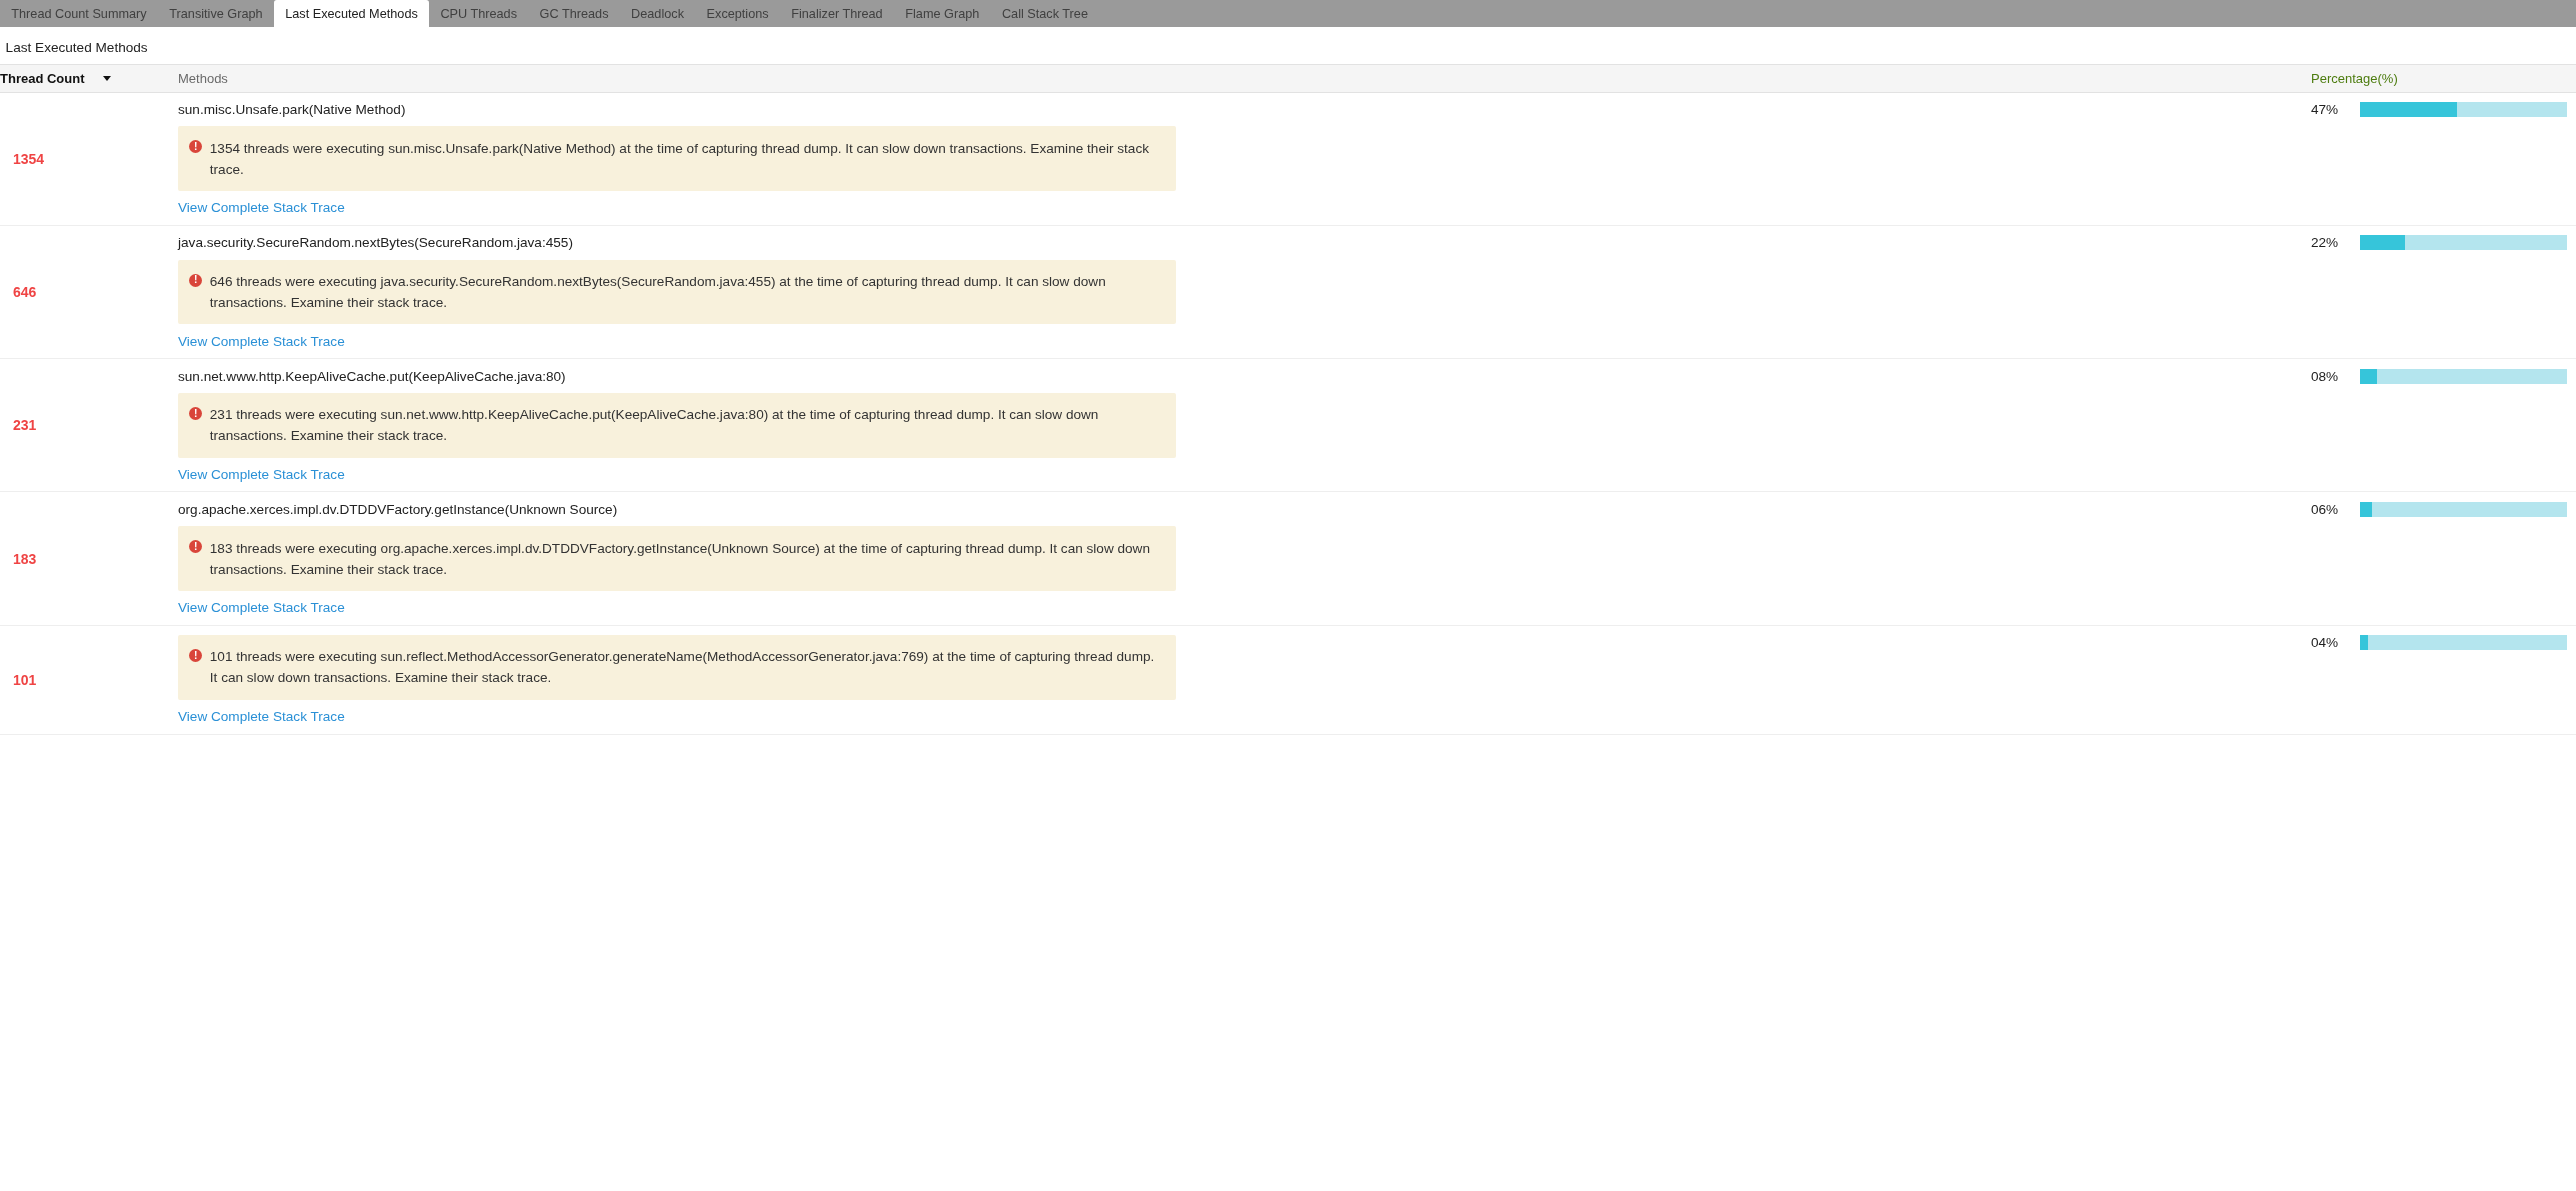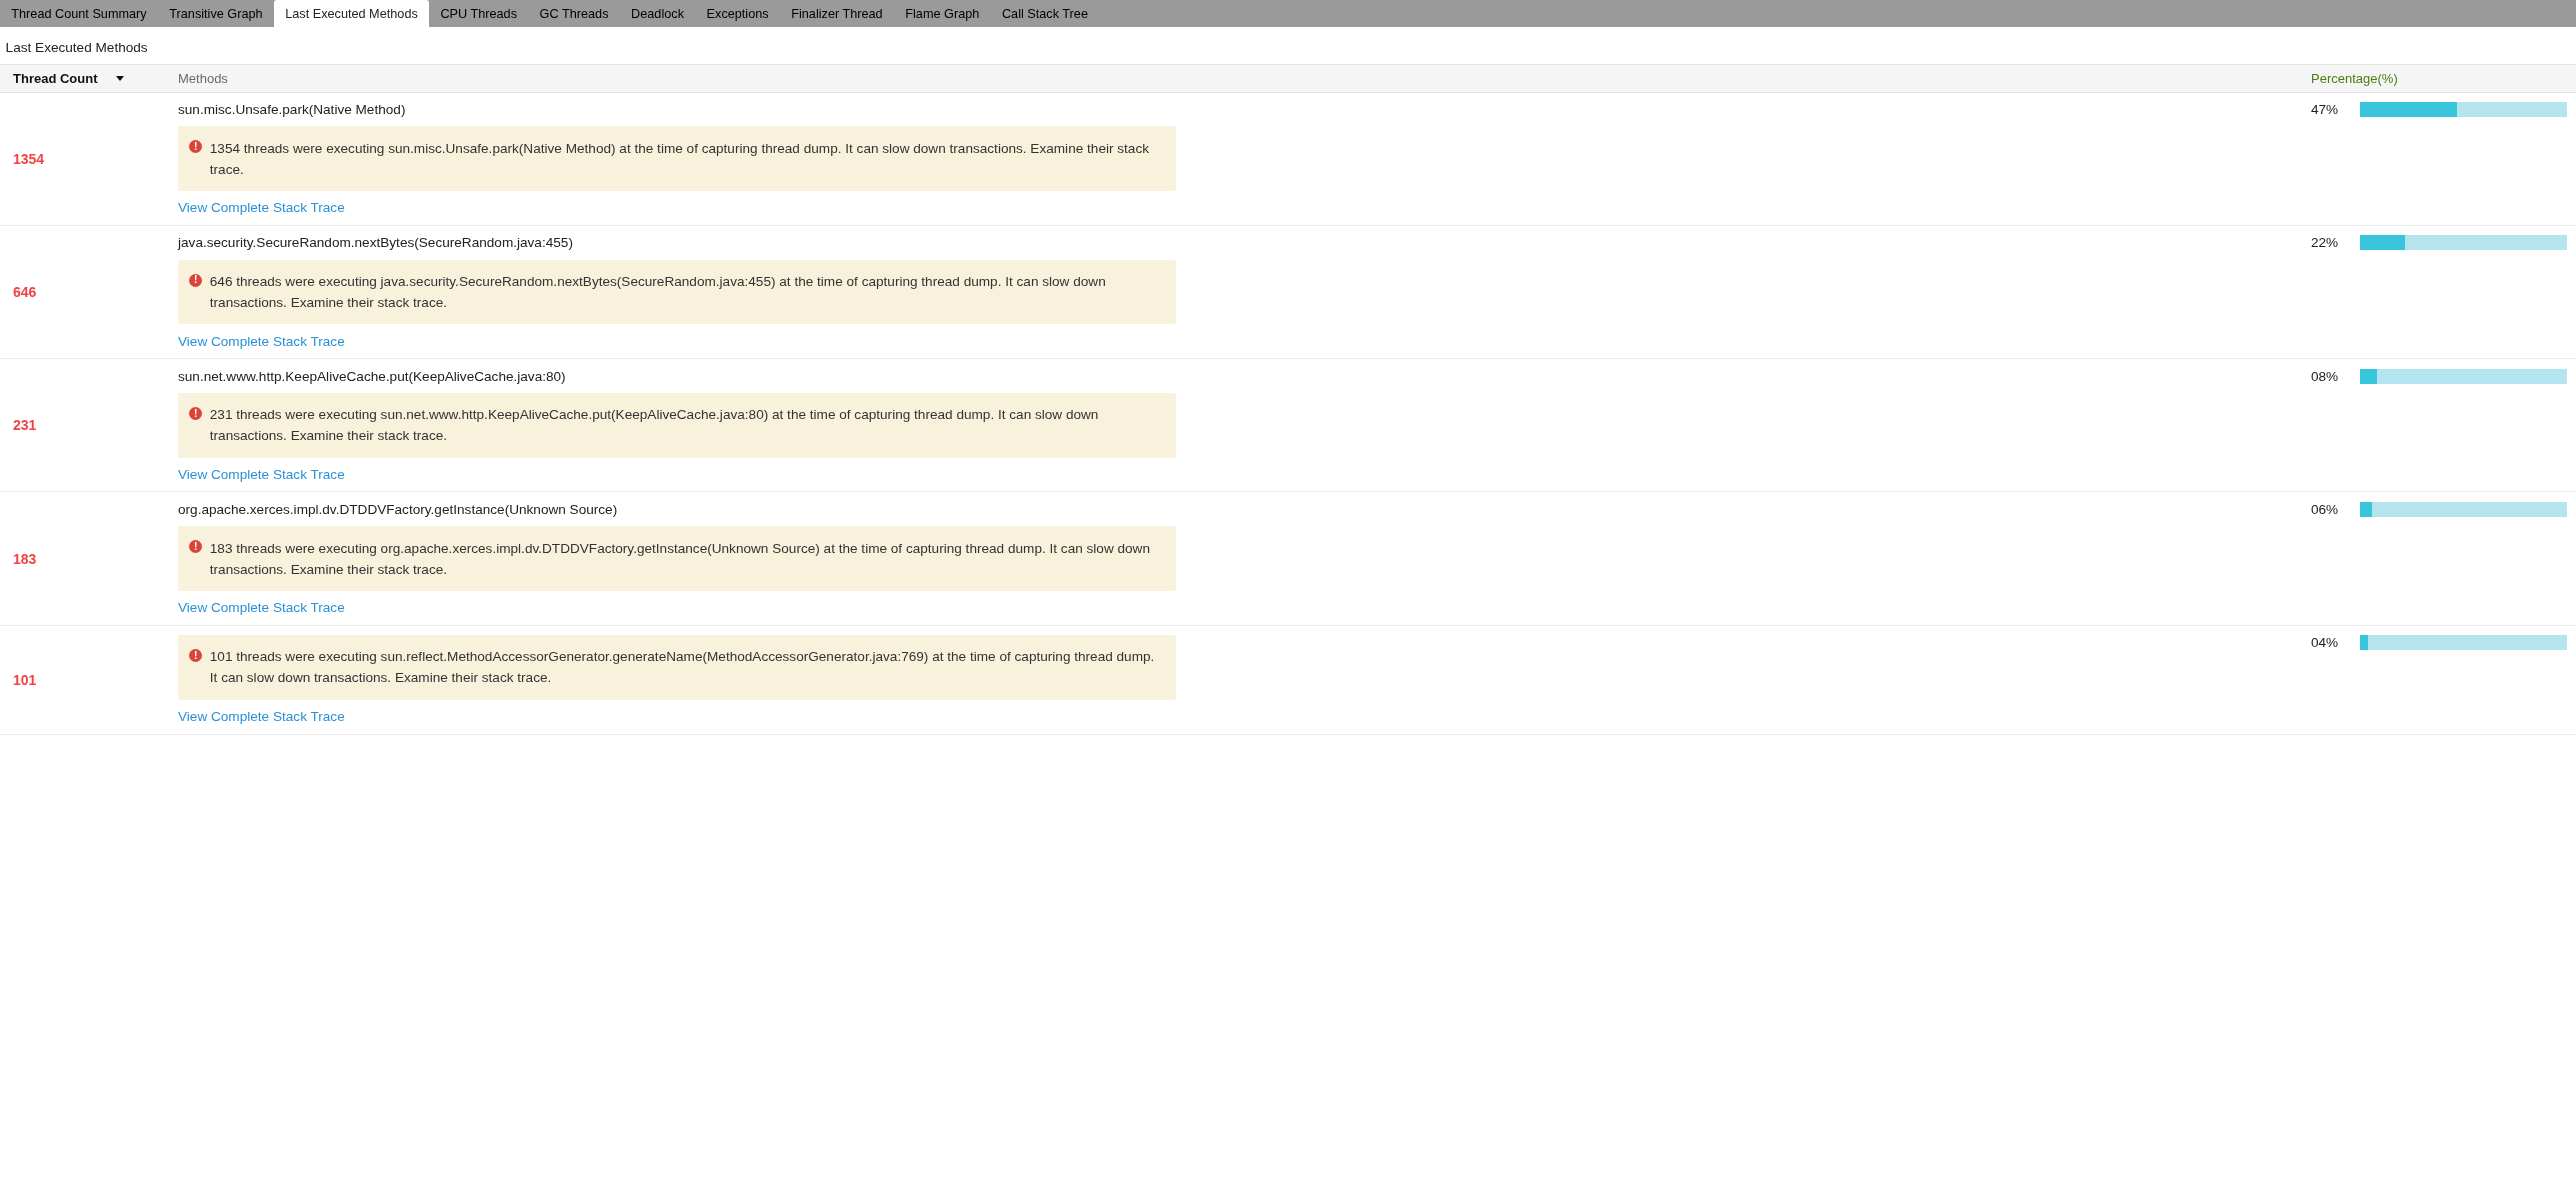--- a/index.html
+++ b/index.html
@@ -16,21 +16,21 @@
     .tabs-bar {
       background: #9a9a9a;
       display: flex;
       align-items: stretch;
       height: 27px;
     }
     .tab {
       padding: 0 11.3px;
       display: flex;
       align-items: center;
-      color: #000000;
+      color: #404040;
       font-size: 12.7px;
       cursor: pointer;
       white-space: nowrap;
     }
     .tab.active {
       background: #fff;
       color: #222;
       border-top-left-radius: 2.8px;
       border-top-right-radius: 2.8px;
     }
@@ -41,21 +41,20 @@
     }
     .table-header {
       display: flex;
       background: #f5f5f5;
       border-top: 0.9px solid #e2e2e2;
       border-bottom: 0.9px solid #e2e2e2;
       padding: 5.6px 0;
     }
     .col-thread {
       width: 178px;
-      padding-left: 13px;
       font-weight: 600;
       color: #111;
       display: flex;
       align-items: center;
       gap: 18px;
       text-align: right;
     }
     .col-methods {
       flex: 1;
       color: #6a6a6a;

